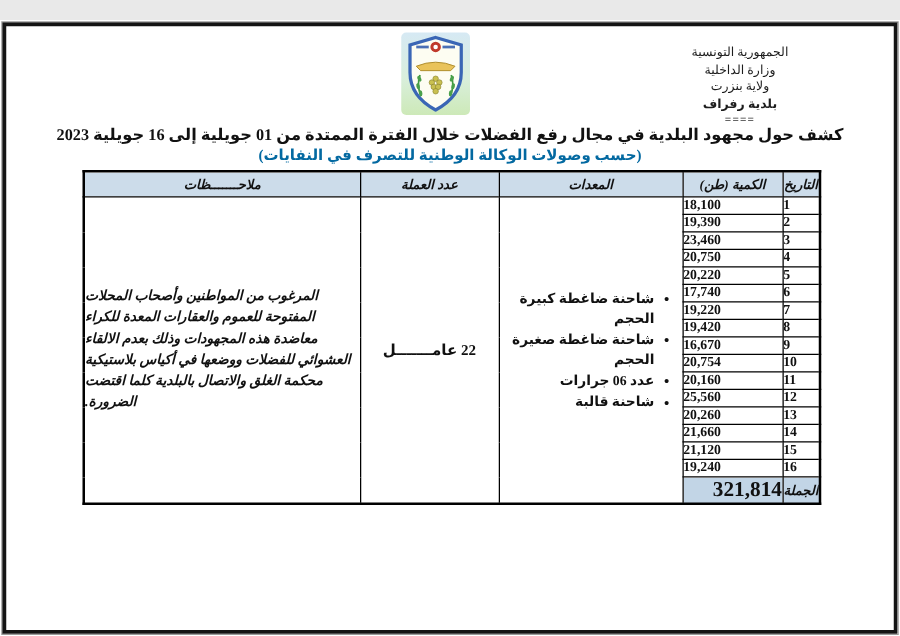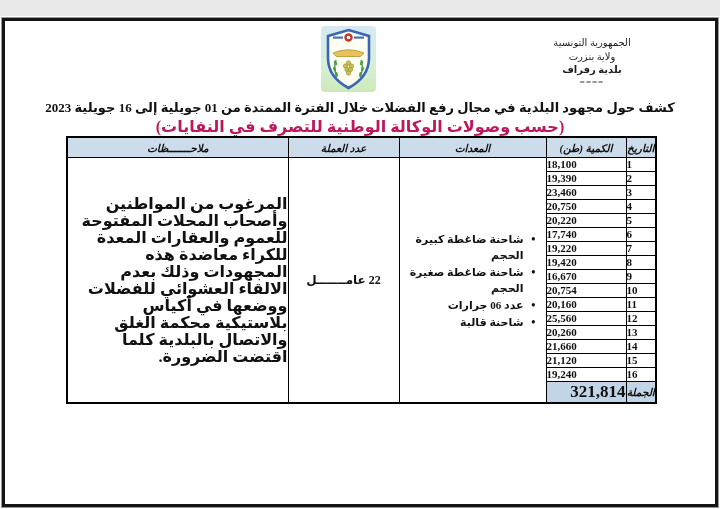--- a/index.html
+++ b/index.html
@@ -37,21 +37,21 @@
   .emblem{position:absolute;left:320px;top:9px;width:57px;height:70px;}
   
   .title{
     position:absolute;top:84px;left:20px;right:20px;
     direction:rtl;text-align:center;
     font-weight:bold;font-size:13px;color:#111;
   }
   .subtitle{
     position:absolute;top:101px;left:20px;right:20px;
     direction:rtl;text-align:center;
-    font-weight:bold;font-size:16px;color:#be185d;
+    font-weight:bold;font-size:12px;color:#0369a1;
   }
   
   .table-wrap{position:absolute;left:66px;top:120px;}
   table.report{
     border-collapse:collapse;table-layout:fixed;
     width:589px;direction:rtl;
     border:2px solid var(--border);
     background:#fff;
   }
   table.report th,table.report td{
@@ -83,23 +83,23 @@
   .equip-list li::before{
     content:"\2022";
     position:absolute;right:-12px;top:0;
     font-size:12px;
   }
   td.workers-cell{
     text-align:center;vertical-align:middle;
     font-weight:bold;font-size:12px;color:#111;
   }
   td.notes-cell{
-    text-align:right;vertical-align:middle;
-    font-weight:bold;
-    font-size:16px;line-height:17px;color:#111;
+    text-align:left;vertical-align:middle;
+    font-weight:bold;font-style:italic;
+    font-size:11px;line-height:17px;color:#111;
     padding:0 12px;
   }
   tr.total-row td{
     background:var(--total-bg);
     font-weight:bold;height:16px;
   }
   td.total-label{
     text-align:center;font-style:italic;font-size:10.5px;color:#111;
   }
   td.total-value{
@@ -107,20 +107,21 @@
   }
 </style>
 </head>
 <body>
 
 <div class="page">
   <div class="frame"></div>
 
   <div class="gov-header">
     <div>الجمهورية التونسية</div>
+    <div>وزارة الداخلية</div>
     <div>ولاية بنزرت</div>
     <div class="line-bold">بلدية رفراف</div>
     <div class="sep">====</div>
   </div>
 
   <div class="emblem">
     <svg viewBox="0 0 57 70" width="57" height="70" xmlns="http://www.w3.org/2000/svg">
       <defs>
         <linearGradient id="embg" x1="0" y1="0" x2="0" y2="1">
           <stop offset="0" stop-color="#d6e9f4"></stop>

